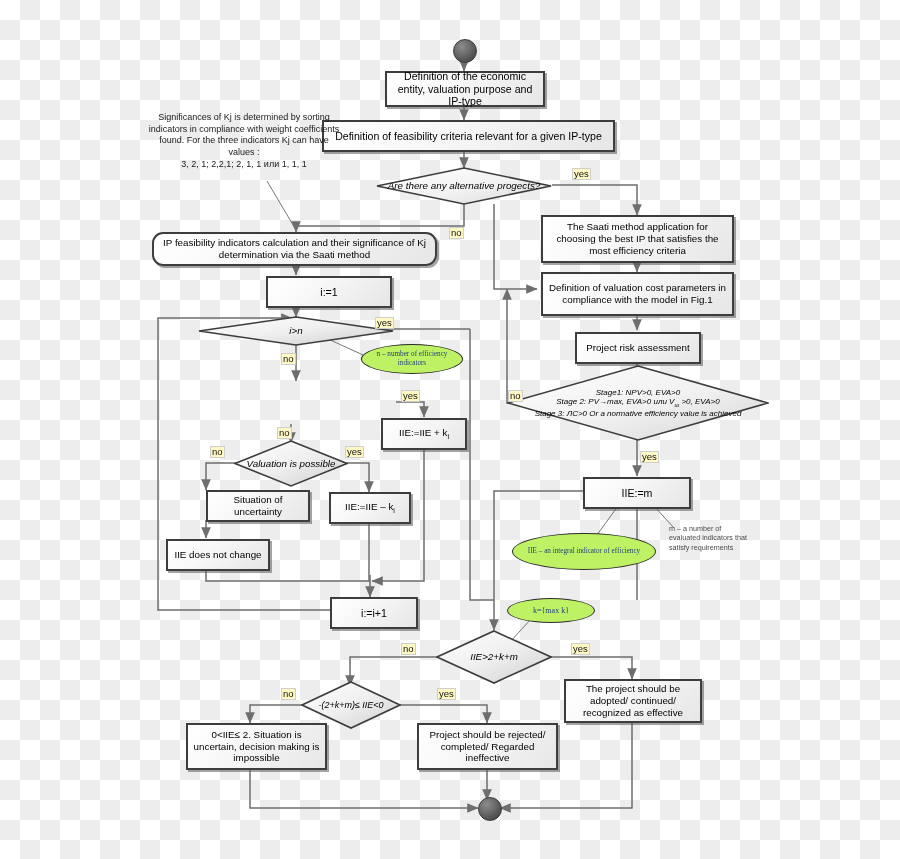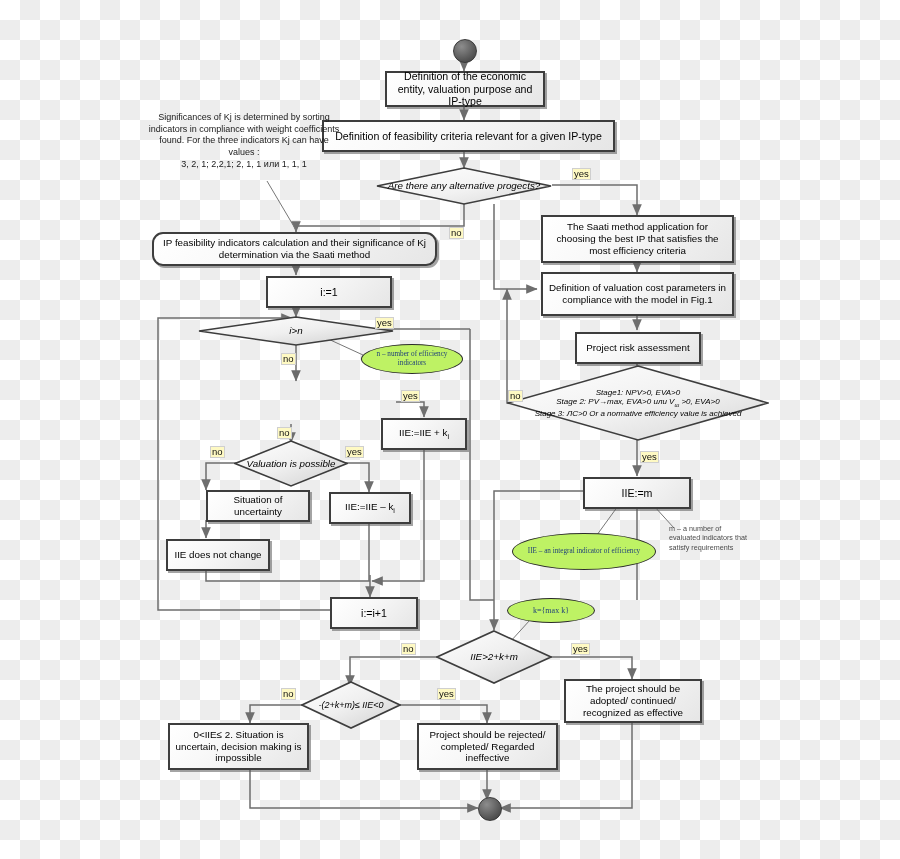--- a/index.html
+++ b/index.html
@@ -313,21 +313,21 @@
             <stop offset="1" stop-color="#cfcfcf"></stop>
       </linearGradient>
         </defs>
       <polygon points="50,1 99,24 50,47 1,24" fill="url(#gd7)" stroke="#3d3d3d" stroke-width="1.6"></polygon>
     </svg>
     <span class="dtext t9">-(2+k+m)≤ IIE&lt;0</span>
   </div>
   <div class="lbl" style="left:281px;top:688px;">no</div>
   <div class="lbl" style="left:437px;top:688px;">yes</div>
 
-  <div class="node proc thick t10" style="left:168px;top:723px;width:141px;height:47px;">
+  <div class="node proc thick t10" style="left:186px;top:723px;width:141px;height:47px;">
     <span>0&lt;IIE≤ 2. Situation is uncertain, decision making is impossible</span>
   </div>
 
   <div class="node proc thick t10" style="left:417px;top:723px;width:141px;height:47px;">
     <span>Project should be rejected/ completed/ Regarded ineffective</span>
   </div>
 
   <div class="node proc thick t10" style="left:564px;top:679px;width:138px;height:44px;">
     <span>The project should be adopted/ continued/ recognized as effective</span>
   </div>

